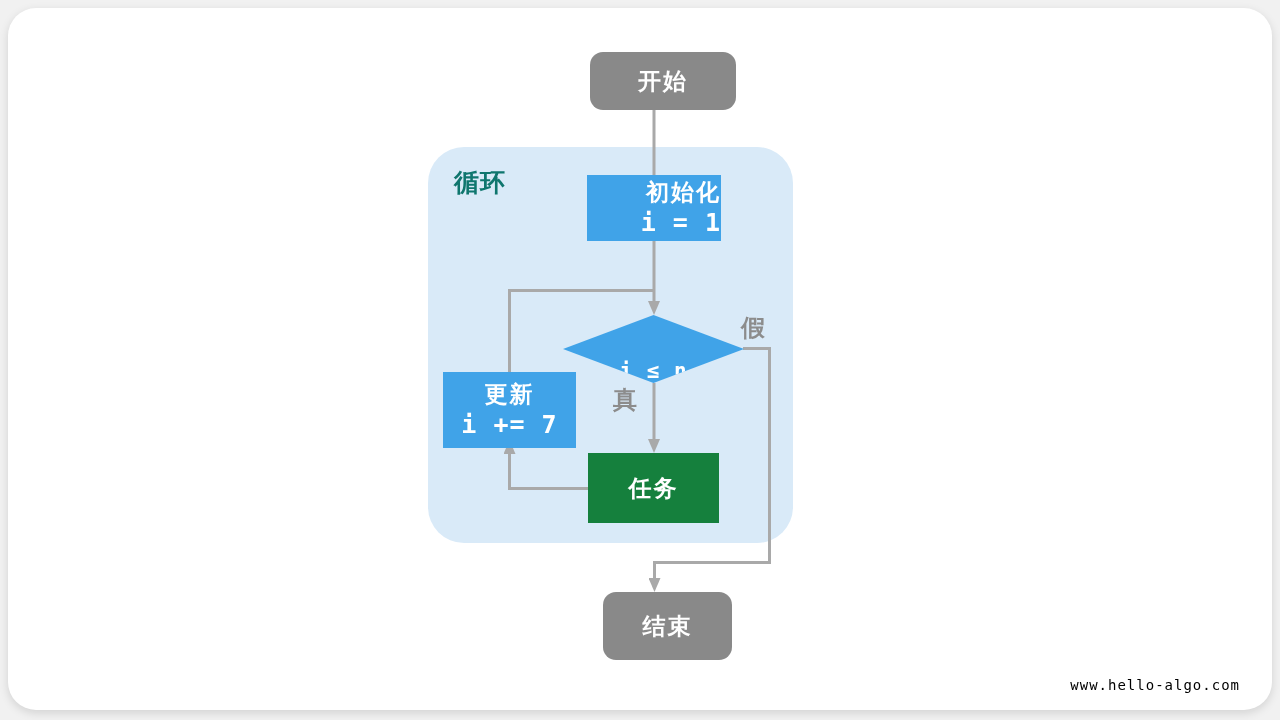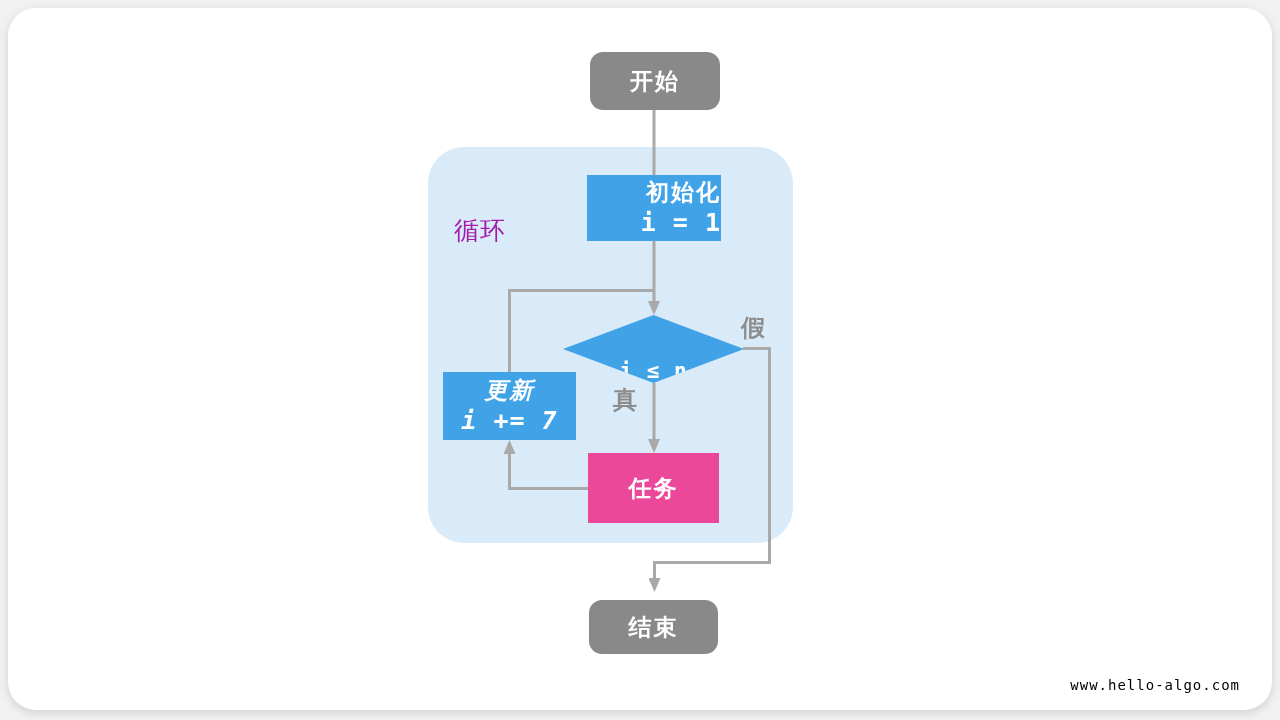--- a/index.html
+++ b/index.html
@@ -21,24 +21,23 @@
     position: absolute;
     left: 428px; top: 147px;
     width: 365px; height: 396px;
     background: #d9eaf8;
     border-radius: 36px;
   }
   .loop-label {
     position: absolute;
     left: 454px; top: 166px;
     font-size: 25px;
-    font-weight: 400;
-    color: #a21caf;
+    font-weight: 700;
+    color: #0f766e;
     letter-spacing: 1px;
-    margin-top: 48px;
   }
   svg.edges {
     position: absolute;
     left: 0; top: 0;
     width: 1280px; height: 720px;
     pointer-events: none;
   }
   .node {
     position: absolute;
     display: flex;
@@ -46,32 +45,32 @@
     align-items: center;
     justify-content: center;
     color: #ffffff;
     text-align: center;
     line-height: 1.25;
   }
   .node .label { font-size: 23px; font-weight: 600; letter-spacing: 2px; }
   .node .code  { font-family: "DejaVu Sans Mono", monospace; font-size: 25px; font-weight: 700; letter-spacing: 1px; }
   .node-terminal { background: #898989; border-radius: 13px; }
   .node-process  { background: #40a3e8; }
-  .node-task     { background: #ec4899; }
+  .node-task     { background: #15803d; }
   .node-decision {
     background: #40a3e8;
     clip-path: polygon(50% 0, 100% 50%, 50% 100%, 0 50%);
   }
   .node-decision .code { font-size: 21px; margin-top: 45px; }
-  #node-start { left: 590px; top: 52px;  width: 130px; height: 58px; }
+  #node-start { left: 590px; top: 52px;  width: 146px; height: 58px; }
   #node-init  { left: 587px; top: 175px; width: 134px; height: 66px; align-items: flex-end; }
   #node-cond  { left: 563px; top: 315px; width: 181px; height: 68px; }
-  #node-update{ left: 443px; top: 372px; width: 133px; height: 68px; font-style: italic; }
+  #node-update{ left: 443px; top: 372px; width: 133px; height: 76px; }
   #node-task  { left: 588px; top: 453px; width: 131px; height: 70px; }
-  #node-end   { left: 589px; top: 592px; width: 129px; height: 54px; margin-top: 8px; }
+  #node-end   { left: 603px; top: 592px; width: 129px; height: 68px; }
   .edge-label {
     position: absolute;
     font-size: 24px;
     font-weight: 700;
     color: #8c8c8c;
   }
   #label-true  { left: 613px; top: 384px; }
   #label-false { left: 741px; top: 312px; }
   .watermark {
     position: absolute;

